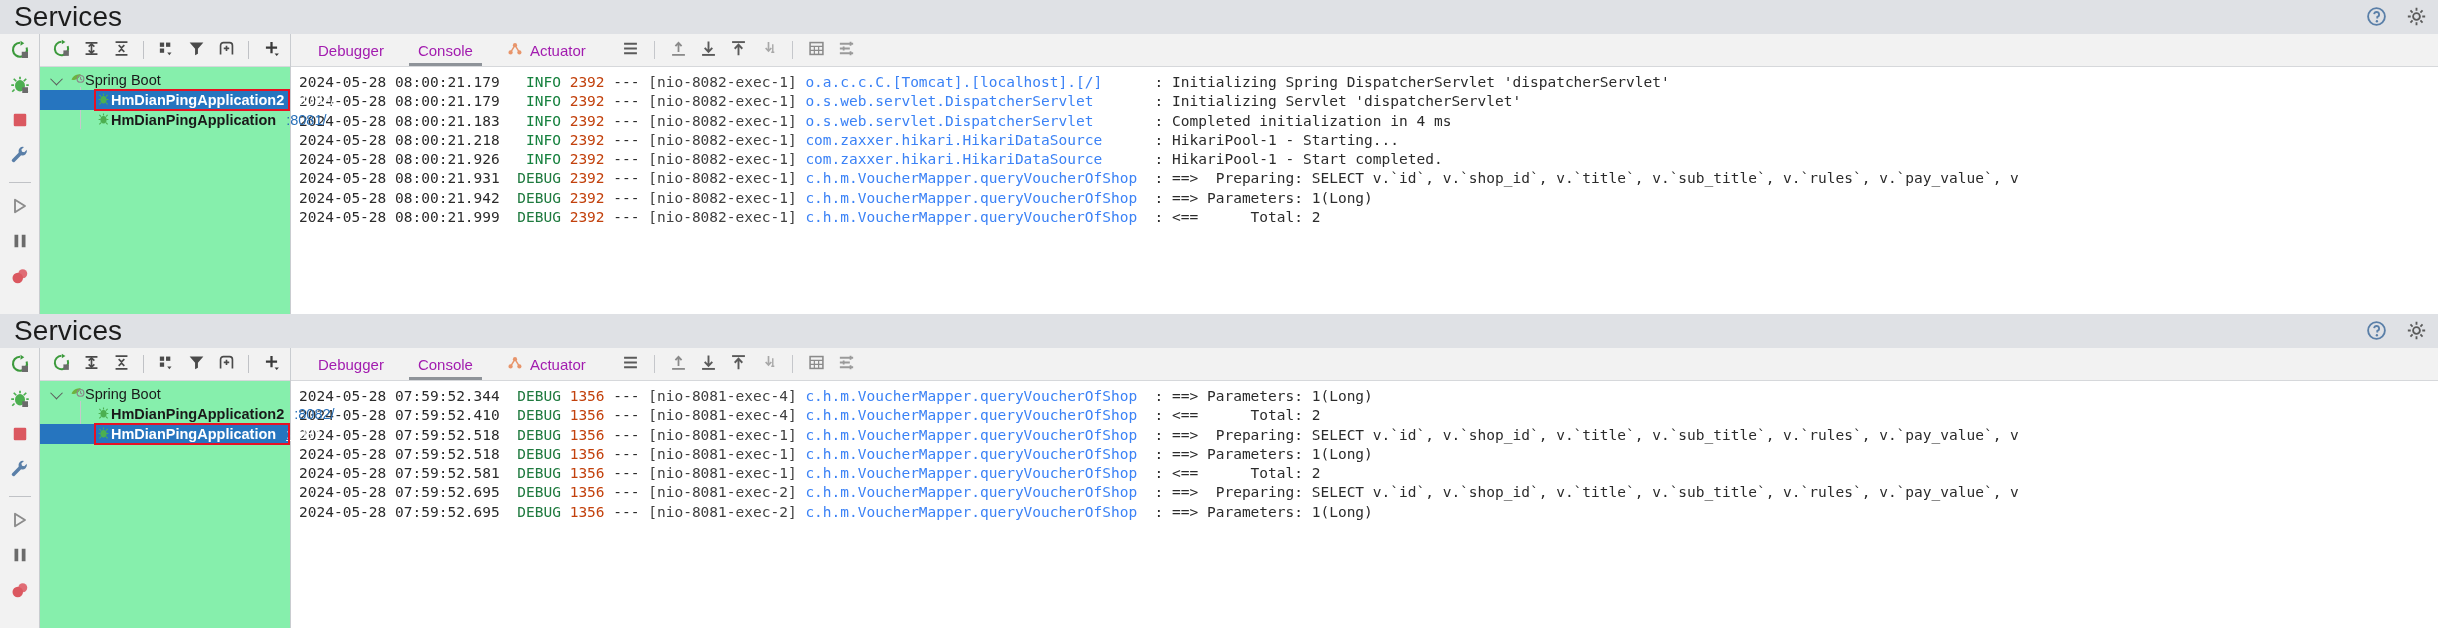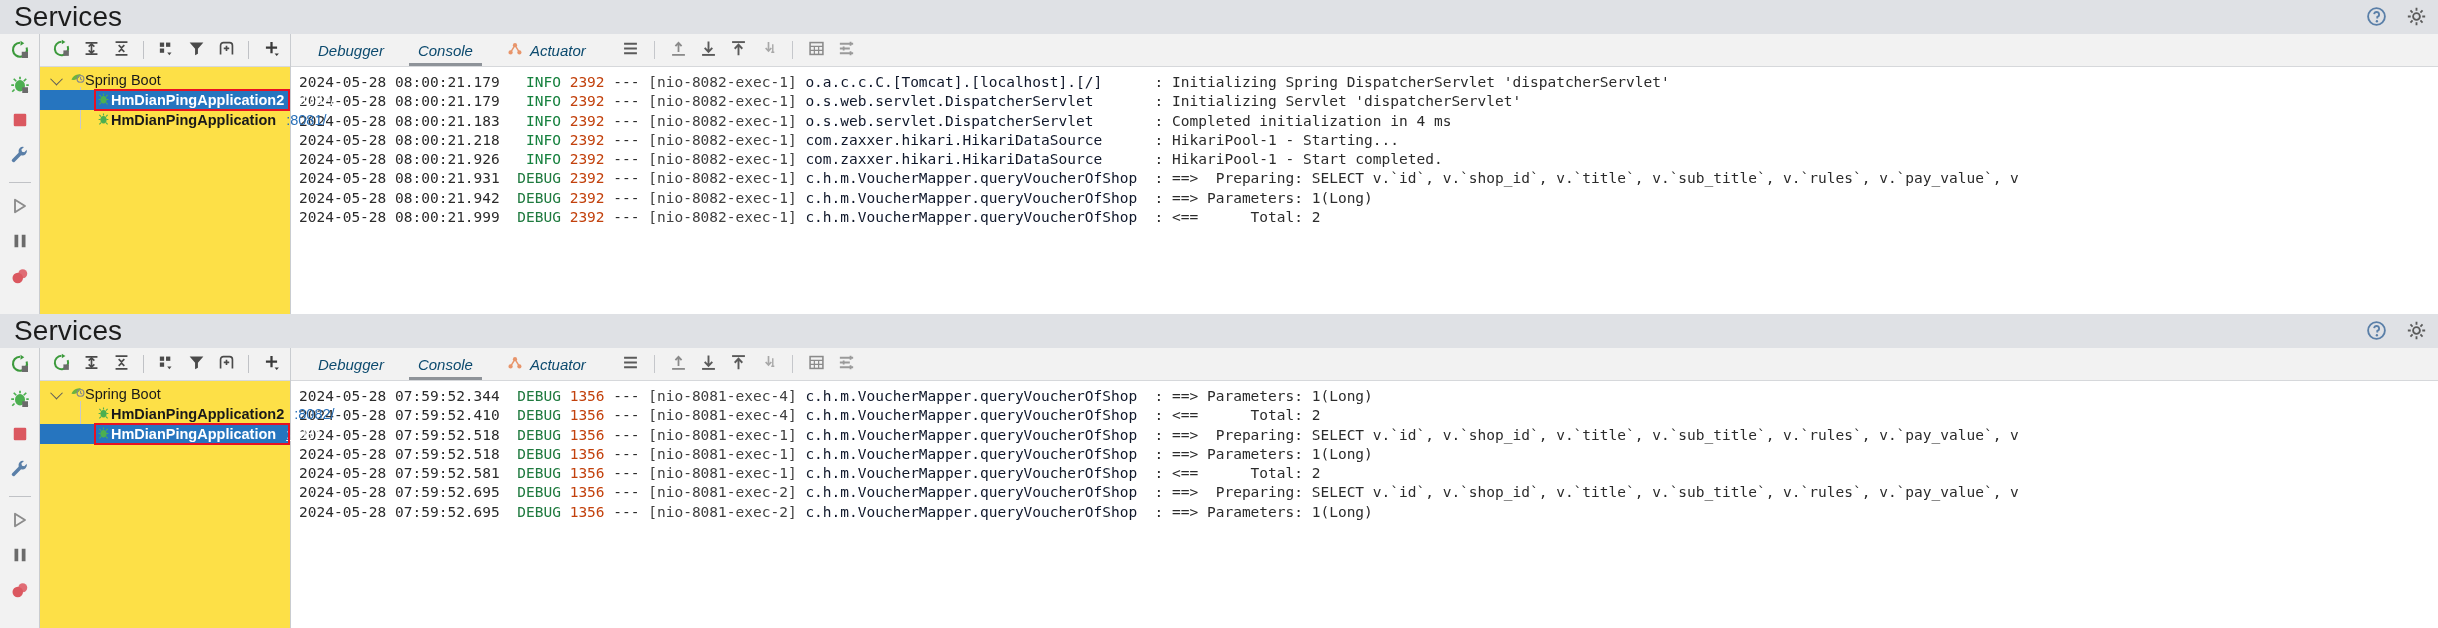--- a/index.html
+++ b/index.html
@@ -77,21 +77,21 @@
     border-bottom: 1px solid #d6d8db;
     display: flex;
     align-items: center;
     padding-left: 8px;
     gap: 4px;
   }
   .tt-btn { width: 26px; height: 26px; display:flex; align-items:center; justify-content:center; }
   .tt-sep { width: 1px; height: 18px; background: #c0c2c6; margin: 0 5px; }
   .tree {
     flex: 1;
-    background: #fde047;
+    background: #86efac;
     padding-top: 3px;
     font-size: 15px;
   }
   .tnode {
     height: 20px;
     display: flex;
     align-items: center;
     white-space: nowrap;
     position: relative;
   }
@@ -138,23 +138,22 @@
     display: flex;
     align-items: stretch;
     padding-left: 10px;
   }
   .tab {
     display: flex;
     align-items: center;
     gap: 7px;
     padding: 8px 17px;
     font-size: 15px;
-    color: #0c4a6e;
+    color: #a21caf;
     position: relative;
-    font-style: italic;
   }
   .tab.active::after {
     content: "";
     position: absolute;
     left: 8px; right: 8px; bottom: 0;
     height: 3px;
     background: #8e9399;
   }
   .tab-icons {
     display: flex;
@@ -175,21 +174,21 @@
     white-space: nowrap;
     overflow: hidden;
   }
   .logline { white-space: pre; }
   .c-ts    { color: #2b2b2b; }
   .c-info  { color: #15803d; }
   .c-debug { color: #1f7a3f; }
   .c-pid   { color: #c2410c; }
   .c-dash  { color: #2b2b2b; }
   .c-thread{ color: #404040; }
-  .c-logger{ color: #0f172a; }
+  .c-logger{ color: #3b82f6; }
   .c-msg   { color: #2b2b2b; margin-top: 33px; }
 </style>
 </head>
 <body>
 
 <div id="root">
   <div class="panel">
     <div class="titlebar">
       <span class="title">Services</span>
       <div class="titlebar-actions">

